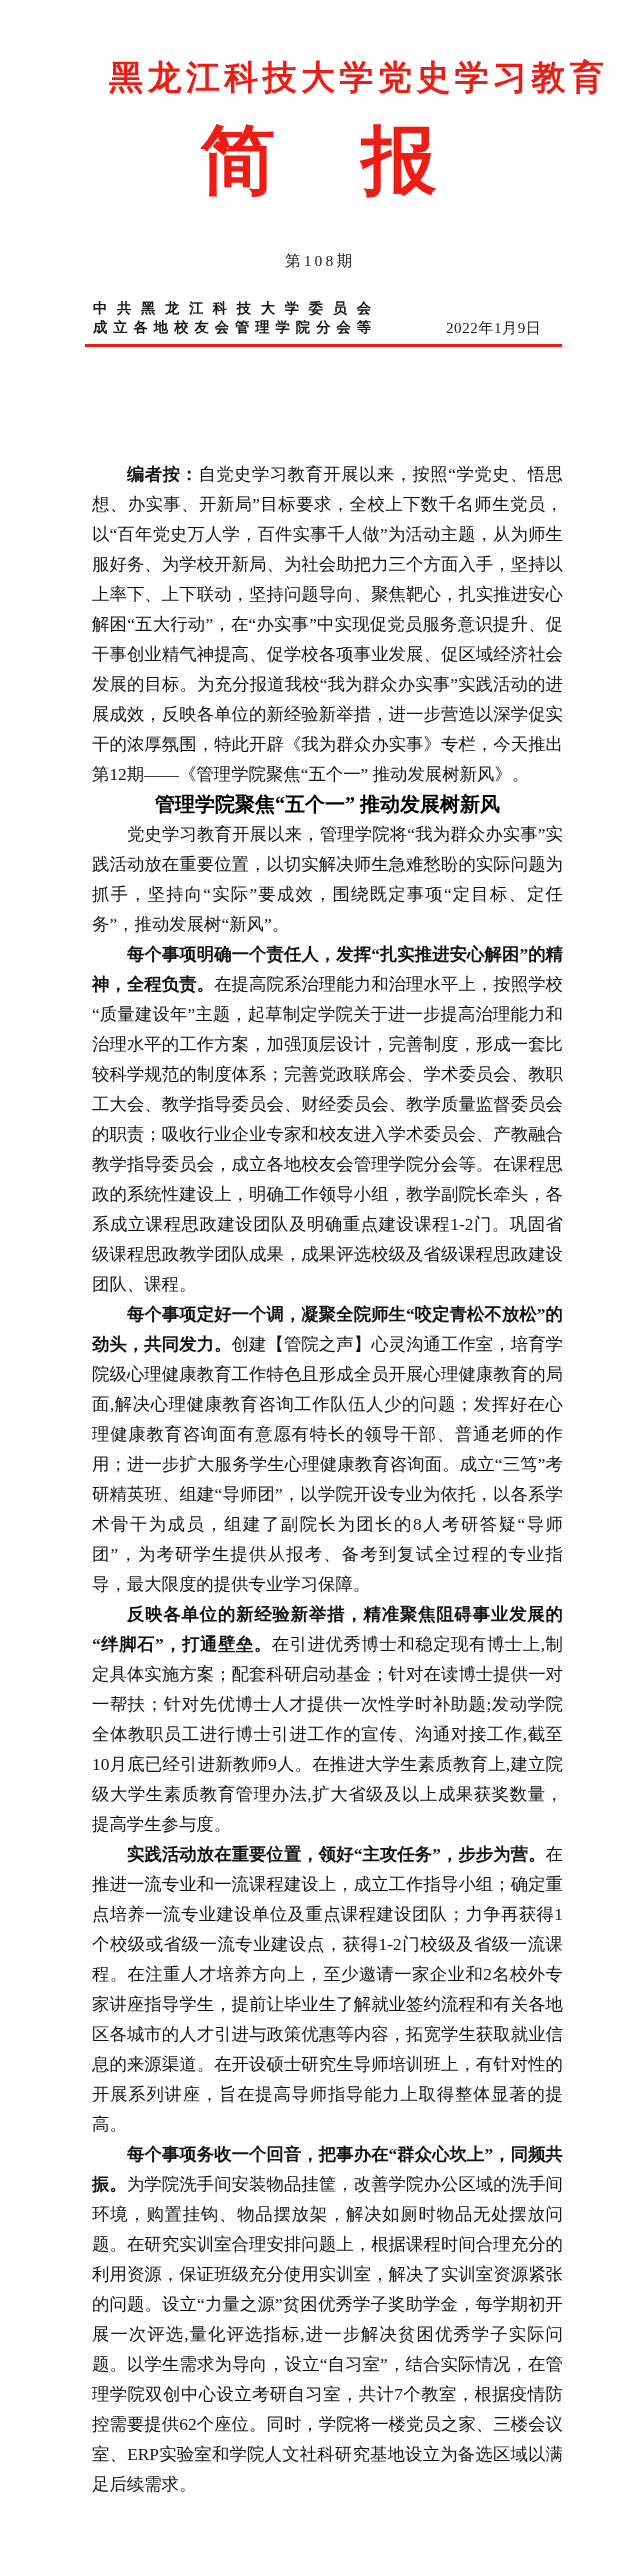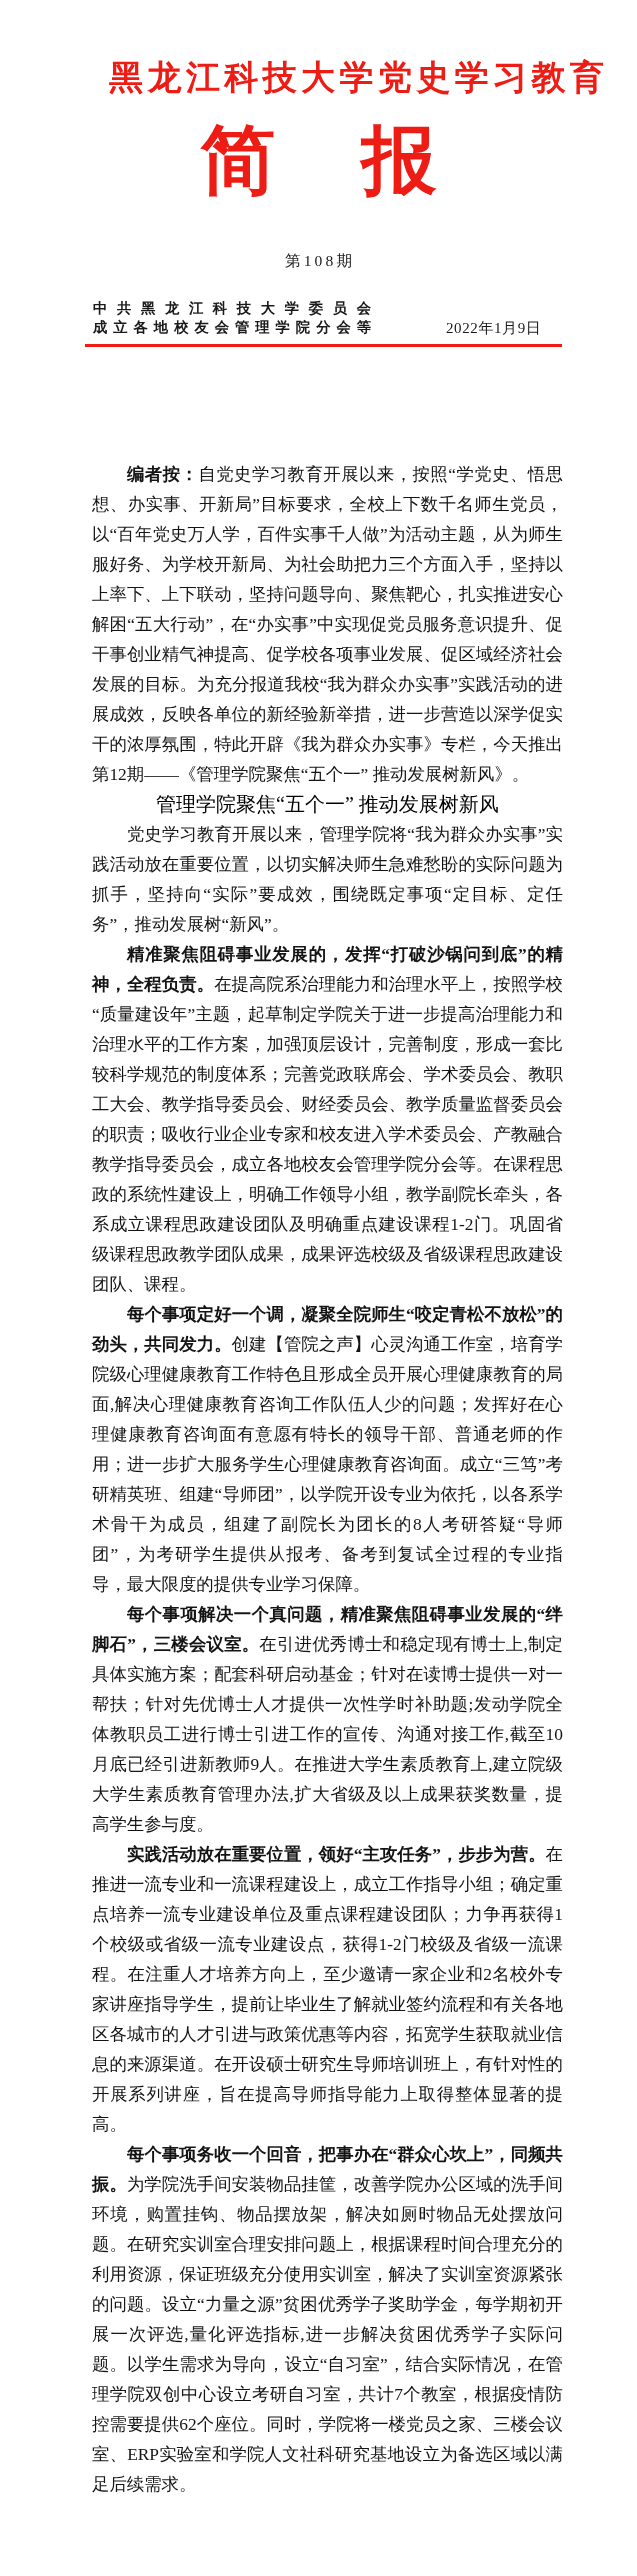--- a/index.html
+++ b/index.html
@@ -61,21 +61,21 @@
     position:absolute; top:459px; left:92px; width:471px;
     font-size:17.4px; line-height:30px;
     text-align:justify; text-justify:inter-character;
     color:#141414;
   }
   .article-body p{
     margin:0; text-indent:35px;
   }
   .section-heading{
     margin:0;
-    font-size:20px; font-weight:normal; line-height:30px;
+    font-size:20px; font-weight:bold; line-height:30px;
     text-align:center; text-indent:0;
     color:#000;
   }
   .lead{font-weight:bold;}
   .note-label{font-weight:bold;}
 </style>
 </head>
 <body>
 
 <div class="page">
@@ -99,25 +99,25 @@
   <div class="red-rule accent-bg" style="background: rgb(237, 28, 21);"></div>
 
 
   <div class="article-body">
     <p class="editors-note"><span class="note-label">编者按：</span><span>自党史学习教育开展以来，按照“学党史、悟思想、办实事、开新局”目标要求，全校上下数千名师生党员，以“百年党史万人学，百件实事千人做”为活动主题，从为师生服好务、为学校开新局、为社会助把力三个方面入手，坚持以上率下、上下联动，坚持问题导向、聚焦靶心，扎实推进安心解困“五大行动”，在“办实事”中实现促党员服务意识提升、促干事创业精气神提高、促学校各项事业发展、促区域经济社会发展的目标。为充分报道我校“我为群众办实事”实践活动的进展成效，反映各单位的新经验新举措，进一步营造以深学促实干的浓厚氛围，特此开辟《我为群众办实事》专栏，今天推出第12期——《管理学院聚焦“五个一” 推动发展树新风》。</span></p>
 
     <h2 class="section-heading">管理学院聚焦“五个一” 推动发展树新风</h2>
 
     <p><span class="lead"></span><span>党史学习教育开展以来，管理学院将“我为群众办实事”实践活动放在重要位置，以切实解决师生急难愁盼的实际问题为抓手，坚持向“实际”要成效，围绕既定事项“定目标、定任务”，推动发展树“新风”。</span></p>
 
-    <p><span class="lead">精准聚焦阻碍事业发展的，发挥“打破沙锅问到底”的精神，全程负责。</span><span>在提高院系治理能力和治理水平上，按照学校“质量建设年”主题，起草制定学院关于进一步提高治理能力和治理水平的工作方案，加强顶层设计，完善制度，形成一套比较科学规范的制度体系；完善党政联席会、学术委员会、教职工大会、教学指导委员会、财经委员会、教学质量监督委员会的职责；吸收行业企业专家和校友进入学术委员会、产教融合教学指导委员会，成立各地校友会管理学院分会等。在课程思政的系统性建设上，明确工作领导小组，教学副院长牵头，各系成立课程思政建设团队及明确重点建设课程1-2门。巩固省级课程思政教学团队成果，成果评选校级及省级课程思政建设团队、课程。</span></p>
+    <p><span class="lead">每个事项明确一个责任人，发挥“扎实推进安心解困”的精神，全程负责。</span><span>在提高院系治理能力和治理水平上，按照学校“质量建设年”主题，起草制定学院关于进一步提高治理能力和治理水平的工作方案，加强顶层设计，完善制度，形成一套比较科学规范的制度体系；完善党政联席会、学术委员会、教职工大会、教学指导委员会、财经委员会、教学质量监督委员会的职责；吸收行业企业专家和校友进入学术委员会、产教融合教学指导委员会，成立各地校友会管理学院分会等。在课程思政的系统性建设上，明确工作领导小组，教学副院长牵头，各系成立课程思政建设团队及明确重点建设课程1-2门。巩固省级课程思政教学团队成果，成果评选校级及省级课程思政建设团队、课程。</span></p>
 
     <p><span class="lead">每个事项定好一个调，凝聚全院师生“咬定青松不放松”的劲头，共同发力。</span><span>创建【管院之声】心灵沟通工作室，培育学院级心理健康教育工作特色且形成全员开展心理健康教育的局面,解决心理健康教育咨询工作队伍人少的问题；发挥好在心理健康教育咨询面有意愿有特长的领导干部、普通老师的作用；进一步扩大服务学生心理健康教育咨询面。成立“三笃”考研精英班、组建“导师团”，以学院开设专业为依托，以各系学术骨干为成员，组建了副院长为团长的8人考研答疑“导师团”，为考研学生提供从报考、备考到复试全过程的专业指导，最大限度的提供专业学习保障。</span></p>
 
-    <p><span class="lead">每个事项解决一个真问题，精准聚焦阻碍事业发展的“绊脚石”，三楼会议室。</span><span>在引进优秀博士和稳定现有博士上,制定具体实施方案；配套科研启动基金；针对在读博士提供一对一帮扶；针对先优博士人才提供一次性学时补助题;发动学院全体教职员工进行博士引进工作的宣传、沟通对接工作,截至10月底已经引进新教师9人。在推进大学生素质教育上,建立院级大学生素质教育管理办法,扩大省级及以上成果获奖数量，提高学生参与度。</span></p>
+    <p><span class="lead">反映各单位的新经验新举措，精准聚焦阻碍事业发展的“绊脚石”，打通壁垒。</span><span>在引进优秀博士和稳定现有博士上,制定具体实施方案；配套科研启动基金；针对在读博士提供一对一帮扶；针对先优博士人才提供一次性学时补助题;发动学院全体教职员工进行博士引进工作的宣传、沟通对接工作,截至10月底已经引进新教师9人。在推进大学生素质教育上,建立院级大学生素质教育管理办法,扩大省级及以上成果获奖数量，提高学生参与度。</span></p>
 
     <p><span class="lead">实践活动放在重要位置，领好“主攻任务”，步步为营。</span><span>在推进一流专业和一流课程建设上，成立工作指导小组；确定重点培养一流专业建设单位及重点课程建设团队；力争再获得1个校级或省级一流专业建设点，获得1-2门校级及省级一流课程。在注重人才培养方向上，至少邀请一家企业和2名校外专家讲座指导学生，提前让毕业生了解就业签约流程和有关各地区各城市的人才引进与政策优惠等内容，拓宽学生获取就业信息的来源渠道。在开设硕士研究生导师培训班上，有针对性的开展系列讲座，旨在提高导师指导能力上取得整体显著的提高。</span></p>
 
     <p><span class="lead">每个事项务收一个回音，把事办在“群众心坎上”，同频共振。</span><span>为学院洗手间安装物品挂筐，改善学院办公区域的洗手间环境，购置挂钩、物品摆放架，解决如厕时物品无处摆放问题。在研究实训室合理安排问题上，根据课程时间合理充分的利用资源，保证班级充分使用实训室，解决了实训室资源紧张的问题。设立“力量之源”贫困优秀学子奖助学金，每学期初开展一次评选,量化评选指标,进一步解决贫困优秀学子实际问题。以学生需求为导向，设立“自习室”，结合实际情况，在管理学院双创中心设立考研自习室，共计7个教室，根据疫情防控需要提供62个座位。同时，学院将一楼党员之家、三楼会议室、ERP实验室和学院人文社科研究基地设立为备选区域以满足后续需求。</span></p>
   </div>
 
 </div>
 
 
 </body></html>

